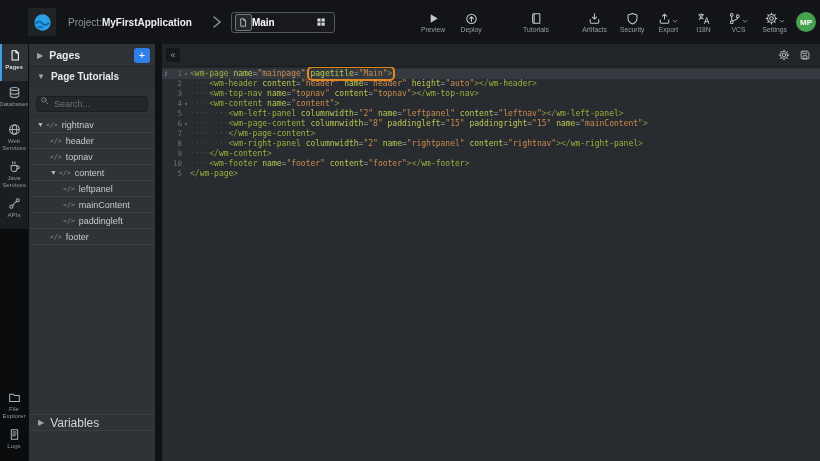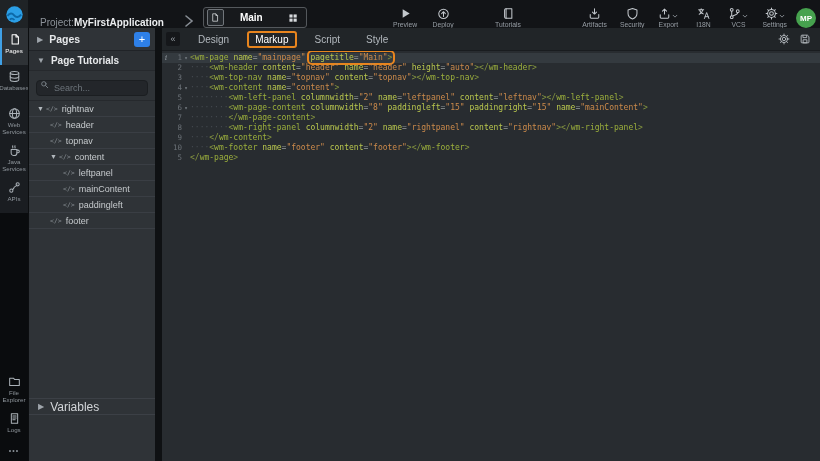--- a/index.html
+++ b/index.html
@@ -1,28 +1,28 @@
 <!DOCTYPE html>
 <html><head>
 <meta charset="utf-8">
 <style>
   html,body{margin:0;padding:0;}
   body{width:820px;height:461px;overflow:hidden;background:#121417;
        font-family:"Liberation Sans","DejaVu Sans",sans-serif;}
   .app{position:relative;width:820px;height:461px;display:flex;flex-direction:column;}
 
   
-  .topbar{height:28px;flex:none;display:flex;align-items:flex-end;background:#121417;}
+  .topbar{height:44px;flex:none;display:flex;align-items:center;background:#121417;padding-left:28px;}
   .logo{width:28px;height:28px;background:#1f2326;display:flex;align-items:center;justify-content:center;cursor:pointer;}
   .proj{margin-left:12px;font-size:10px;white-space:nowrap;}
   .proj-label{color:#8d939a;}
   .proj-name{color:#eceef0;font-weight:bold;}
   .big-chev{margin-left:20px;color:#878d94;display:flex;}
   .big-chev svg{width:10px;height:14px;}
-  .page-tab{margin-left:9px;height:21px;display:flex;align-items:center;gap:16px;padding:0 8px 0 3px;
+  .page-tab{margin-left:9px;height:21px;display:flex;align-items:center;gap:0;padding:0 8px 0 3px;
             border:1px solid #54585c;border-radius:3px;background:#17191c;width:104px;cursor:pointer;box-sizing:border-box;}
   .pt-file{width:15px;height:15px;border:1px solid #71767b;border-radius:2px;display:flex;align-items:center;justify-content:center;color:#d4d7da;background:#24282c;}
   .pt-file svg{width:10px;height:11px;}
   .pt-label{font-size:10px;font-weight:bold;color:#ffffff;flex:1;}
   .pt-grid{color:#d8dbde;display:flex;}
   .pt-grid svg{width:10px;height:10px;}
   .tb-group{display:flex;align-items:flex-start;}
   .tb-group.left{margin-left:86px;gap:15px;}
   .tb-group.right{margin-left:auto;gap:13px;margin-right:8px;}
   .tb-item{display:flex;flex-direction:column;align-items:center;gap:1px;color:#c3c8cd;cursor:pointer;min-width:22px;}
@@ -361,26 +361,20 @@
         <span class="ph-caret">▶</span>
         <span class="v-label">Variables</span>
       </div>
     </aside>
 
     <div class="vstrip"></div>
 
     <main class="editor">
       <div class="tabbar">
         <button class="collapse-btn">«</button>
-        <div id="tabs" style="display:flex;align-items:center;">
-            <button class="e-tab">Design</button>
-            <button class="e-tab active annotated">Markup</button>
-            <button class="e-tab">Script</button>
-            <button class="e-tab">Style</button>
-          </div>
         <div class="tab-icons">
           <svg viewBox="0 0 14 14" fill="none" stroke="currentColor" stroke-width="1.1" stroke-linecap="round">
               <circle cx="7" cy="7" r="2"></circle>
               <circle cx="7" cy="7" r="4.2"></circle>
               <path d="M7 1.2v1.6M7 11.2v1.6M1.2 7h1.6M11.2 7h1.6M2.9 2.9l1.1 1.1M10 10l1.1 1.1M2.9 11.1 4 10M10 4l1.1-1.1"></path>
             </svg>
           <svg viewBox="0 0 14 14" fill="none" stroke="currentColor" stroke-width="1.1" stroke-linejoin="round">
               <path d="M2.5 3.5a1 1 0 0 1 1-1h6.3L11.6 4.3v6.2a1 1 0 0 1-1 1h-7.1a1 1 0 0 1-1-1Z"></path>
               <path d="M4.6 2.6v2.8h4.4V2.6"></path>
               <rect x="4.8" y="7.9" width="4.4" height="3.6"></rect>

